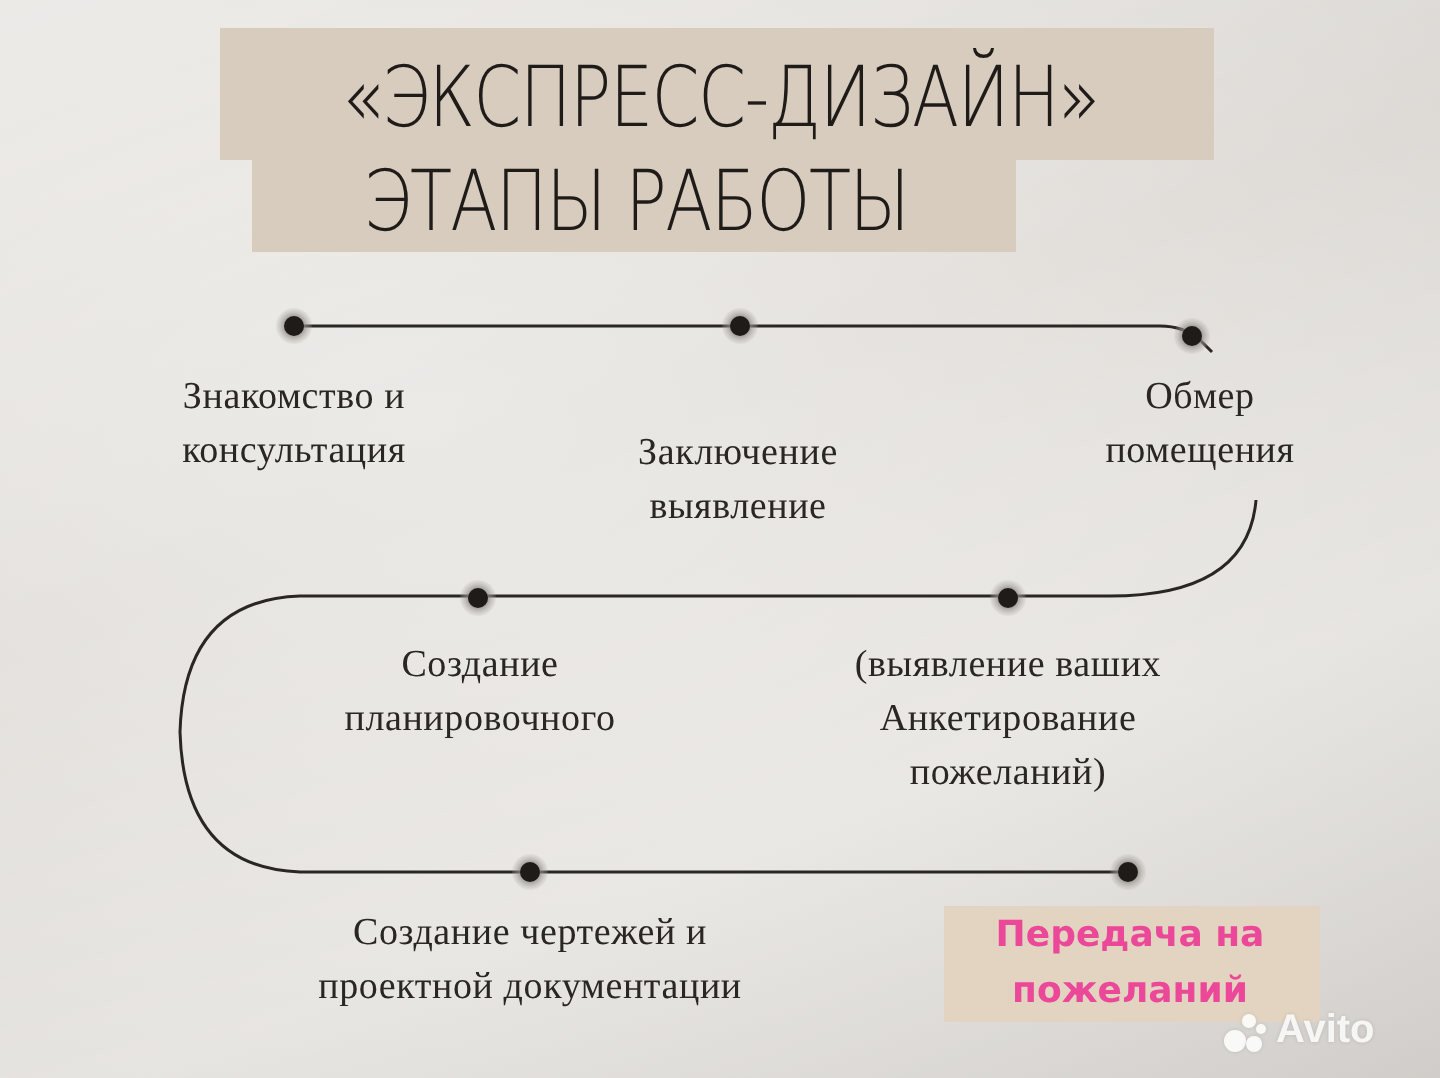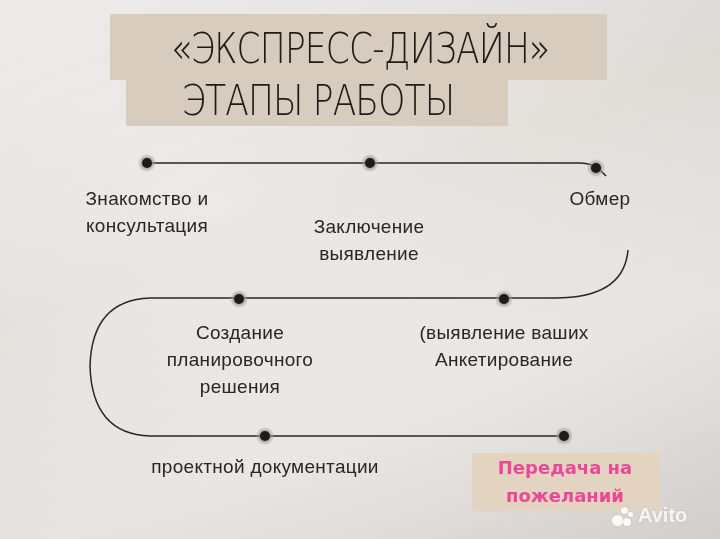--- a/index.html
+++ b/index.html
@@ -26,21 +26,21 @@
       position: absolute; left: 0; width: 720px; text-align: center;
       font-family: "DejaVu Sans", sans-serif; font-weight: 300;
       font-size: 42px; letter-spacing: -1px; color: #1f1b19;
       transform: scaleX(0.82); transform-origin: center;
     }
     .title-line.l1 { top: 24px; }
     .title-line.l2 { top: 76px; left: -42px; }
     svg.path { position: absolute; left: 0; top: 0; }
     .step {
       position: absolute; text-align: center;
-      font-family: Liberation Sans, sans-serif; font-size: 19px; line-height: 27px;
+      font-family: Liberation Serif, serif; font-size: 19px; line-height: 27px;
       color: #2a2624; letter-spacing: 0.3px;
     }
     .step span { display: block; white-space: nowrap; }
     .final-box {
       position: absolute; left: 472px; top: 453px; width: 188px; height: 58px;
       background: #e2d4c0;
     }
     .final-text {
       position: absolute; left: 470px; top: 454px; width: 190px; text-align: center;
       font-family: "DejaVu Sans", sans-serif; font-weight: bold; font-size: 18px; line-height: 28px;
@@ -122,34 +122,36 @@
   <span>консультация</span>
 </div>
 
 <div class="step" style="left:269px; top:185px; width:200px;margin-top:28px;">
   <span>Заключение</span>
   <span>выявление</span>
 </div>
 
 <div class="step" style="left:500px; top:185px; width:200px;">
   <span>Обмер</span>
+  <span>помещения</span>
 </div>
 
 <div class="step" style="left:384px; top:319px; width:240px;">
   <span>(выявление ваших</span>
   <span>Анкетирование</span>
+  <span>пожеланий)</span>
 </div>
 
 <div class="step" style="left:130px; top:319px; width:220px;">
   <span>Создание</span>
   <span>планировочного</span>
-  <span>решения</span>
 </div>
 
 <div class="step" style="left:100px; top:453px; width:330px;">
+  <span>Создание чертежей и</span>
   <span>проектной документации</span>
 </div>
 
 <div class="final-box"></div>
 <div class="final-text">
   <span>Передача на</span>
   <span>пожеланий</span>
 </div>
 
 <div class="watermark">

